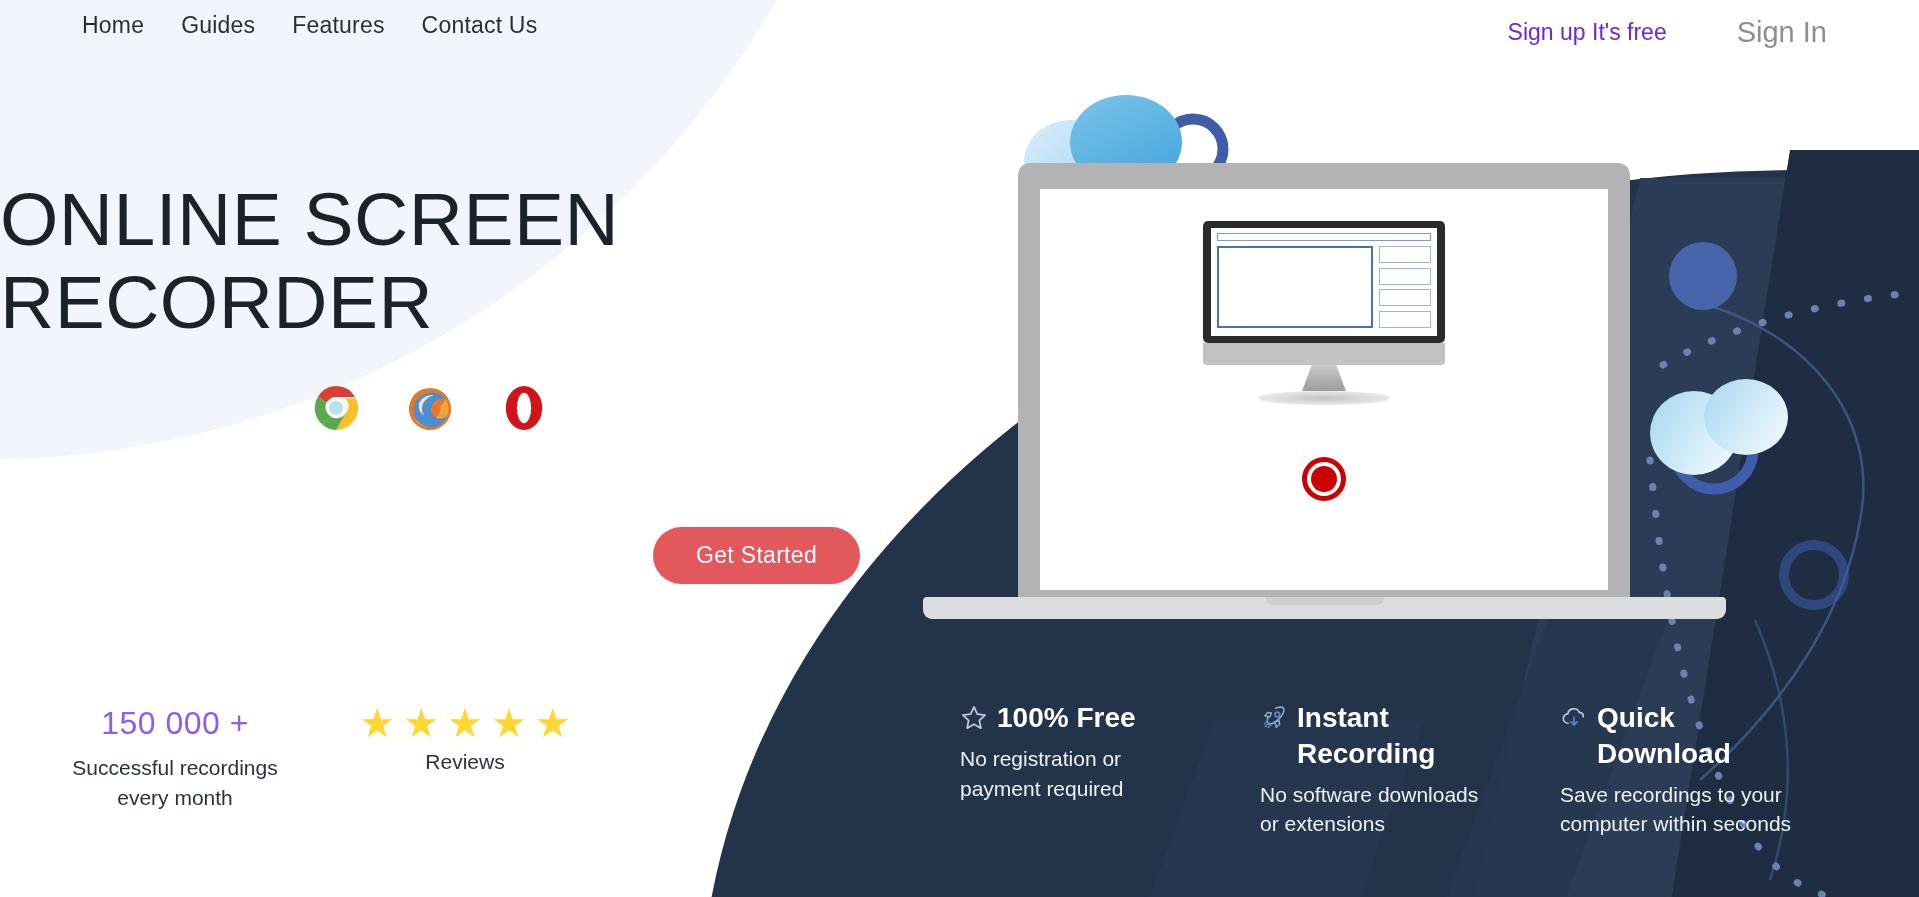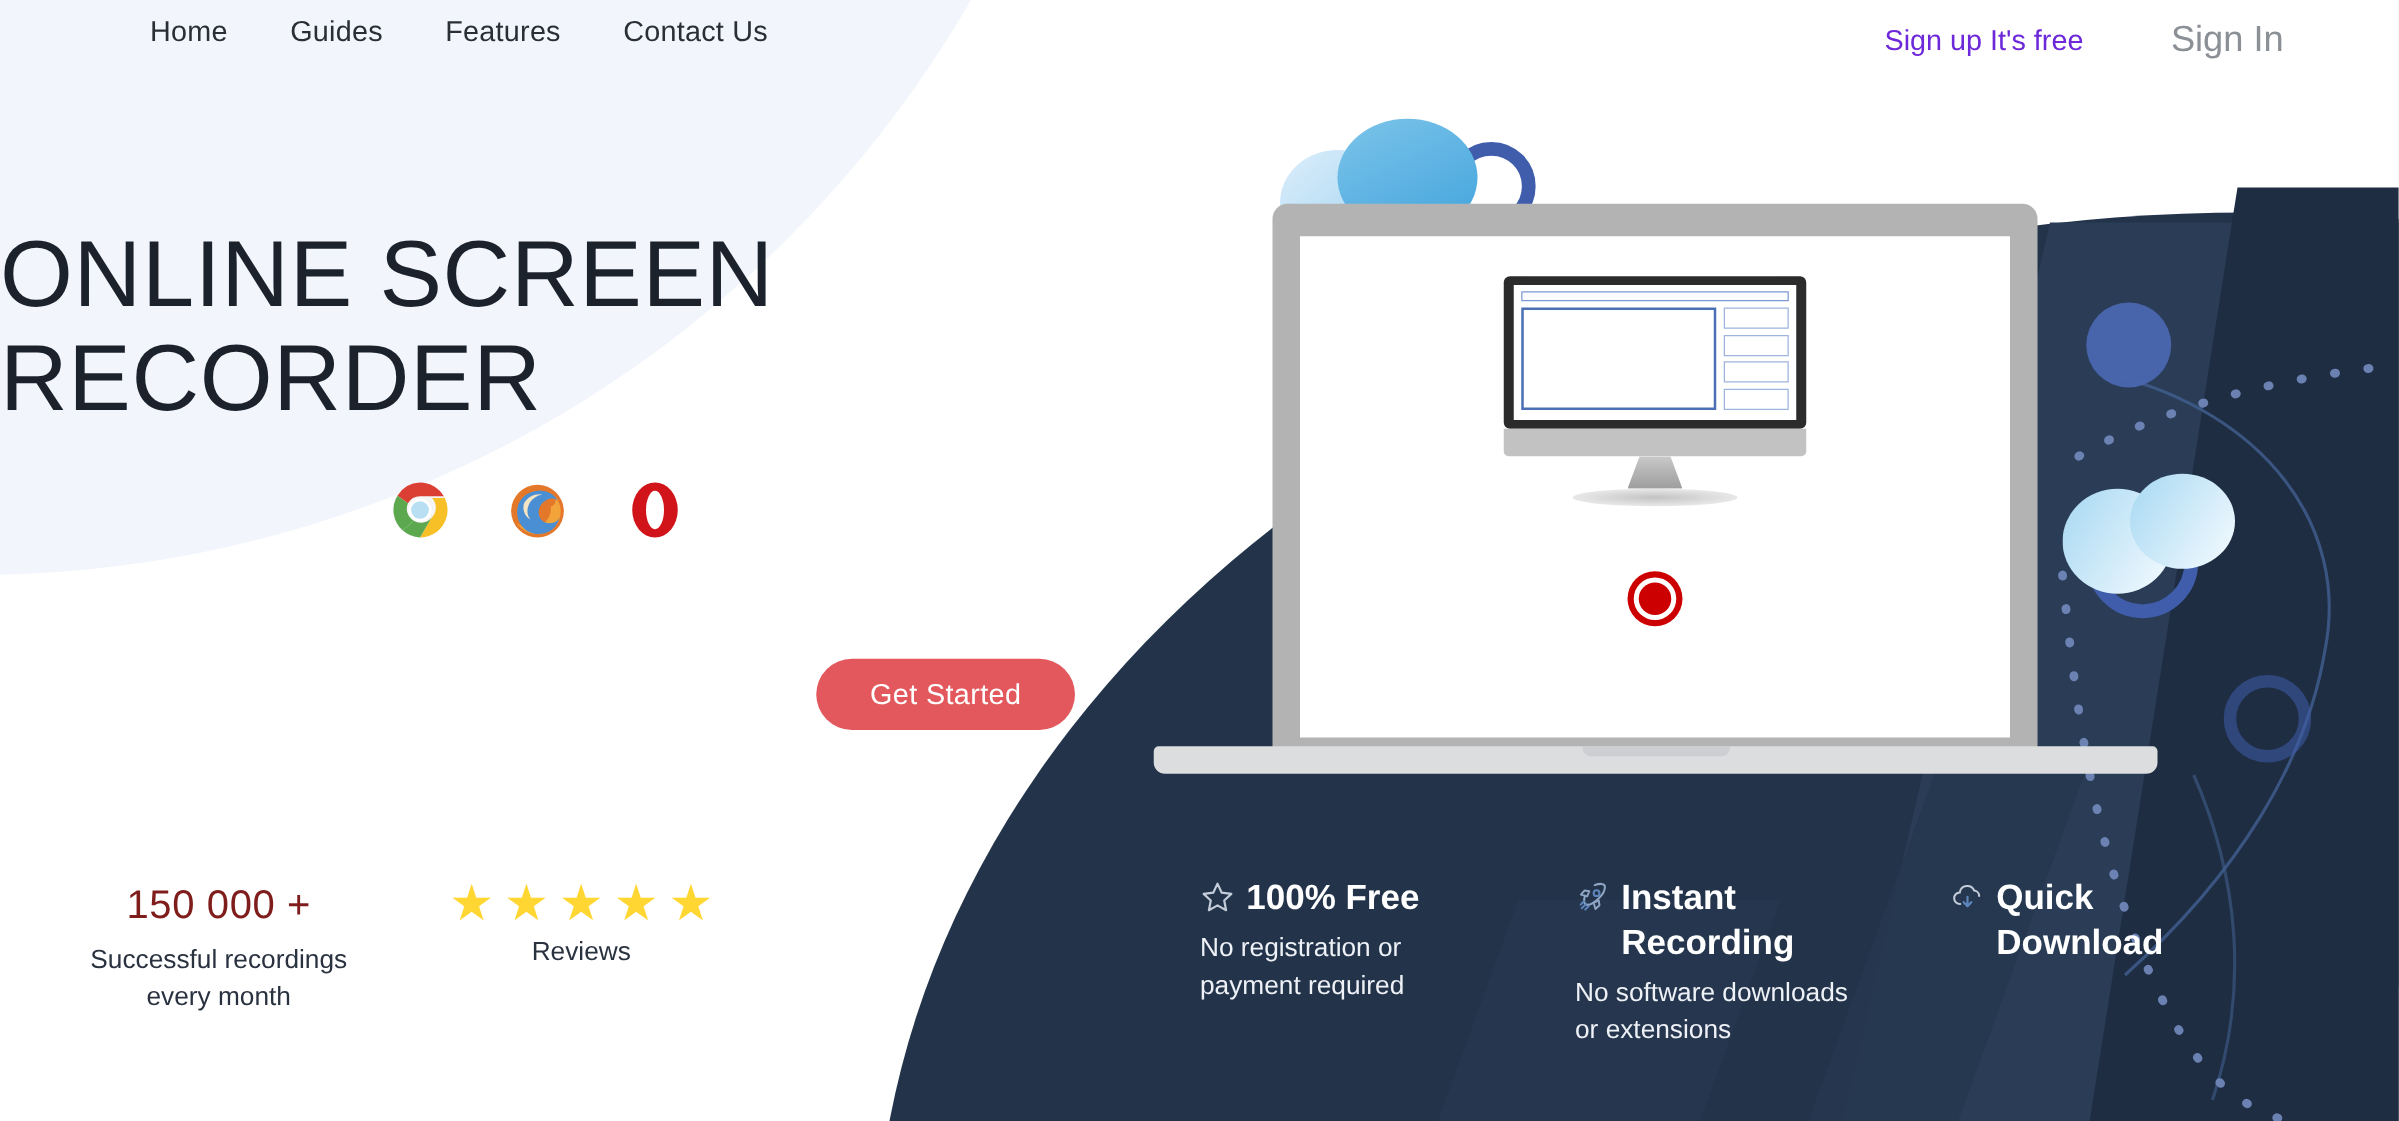--- a/index.html
+++ b/index.html
@@ -87,22 +87,22 @@
     left: 0; top: 0;
     width: 1919px;
     height: 60px;
     z-index: 40;
     display: flex;
     align-items: center;
   }
   .nav {
     display: flex;
     align-items: center;
-    gap: 50px;
-    margin-left: 120px;
+    gap: 37px;
+    margin-left: 82px;
     margin-top: -10px;
   }
   .nav-link {
     font-size: 23px;
     color: #2a2f37;
     letter-spacing: .2px;
     cursor: pointer;
     white-space: nowrap;
   }
   .header-right {
@@ -179,21 +179,21 @@
     width: 680px;
     display: flex;
     z-index: 30;
   }
   .stat-block {
     width: 290px;
     text-align: center;
   }
   .stat-number {
     font-size: 32px;
-    color: #7f1d1d;
+    color: #8b5cf6;
     margin-bottom: 11px;
     letter-spacing: .5px;
   }
   .stat-caption {
     font-size: 21px;
     color: #2a3240;
     line-height: 1.45;
   }
   .stars {
     display: flex;
@@ -551,20 +551,24 @@
       <div class="feature-head">
         <svg class="feature-icon" viewBox="0 0 24 24">
           <path d="M7 16.5a4 4 0 0 1-.3-8 5.2 5.2 0 0 1 9.9-1.3A3.8 3.8 0 0 1 20 11" fill="none" stroke="#c3ccd8" stroke-width="1.4" stroke-linecap="round"></path>
           <path d="M12 11.5v6M9.4 15.2L12 18l2.6-2.8" fill="none" stroke="#5d86bd" stroke-width="1.5" stroke-linecap="round" stroke-linejoin="round"></path>
         </svg>
         <div class="feature-title">
           <span>Quick</span><br>
           <span>Download</span>
         </div>
       </div>
+      <div class="feature-desc">
+        <span>Save recordings to your</span><br>
+        <span>computer within seconds</span>
+      </div>
     </div>
 
   </div>
 
   <div class="laptop">
     <div class="laptop-lid">
       <div class="laptop-screen">
 
         <div class="monitor">
           <div class="monitor-bezel">

